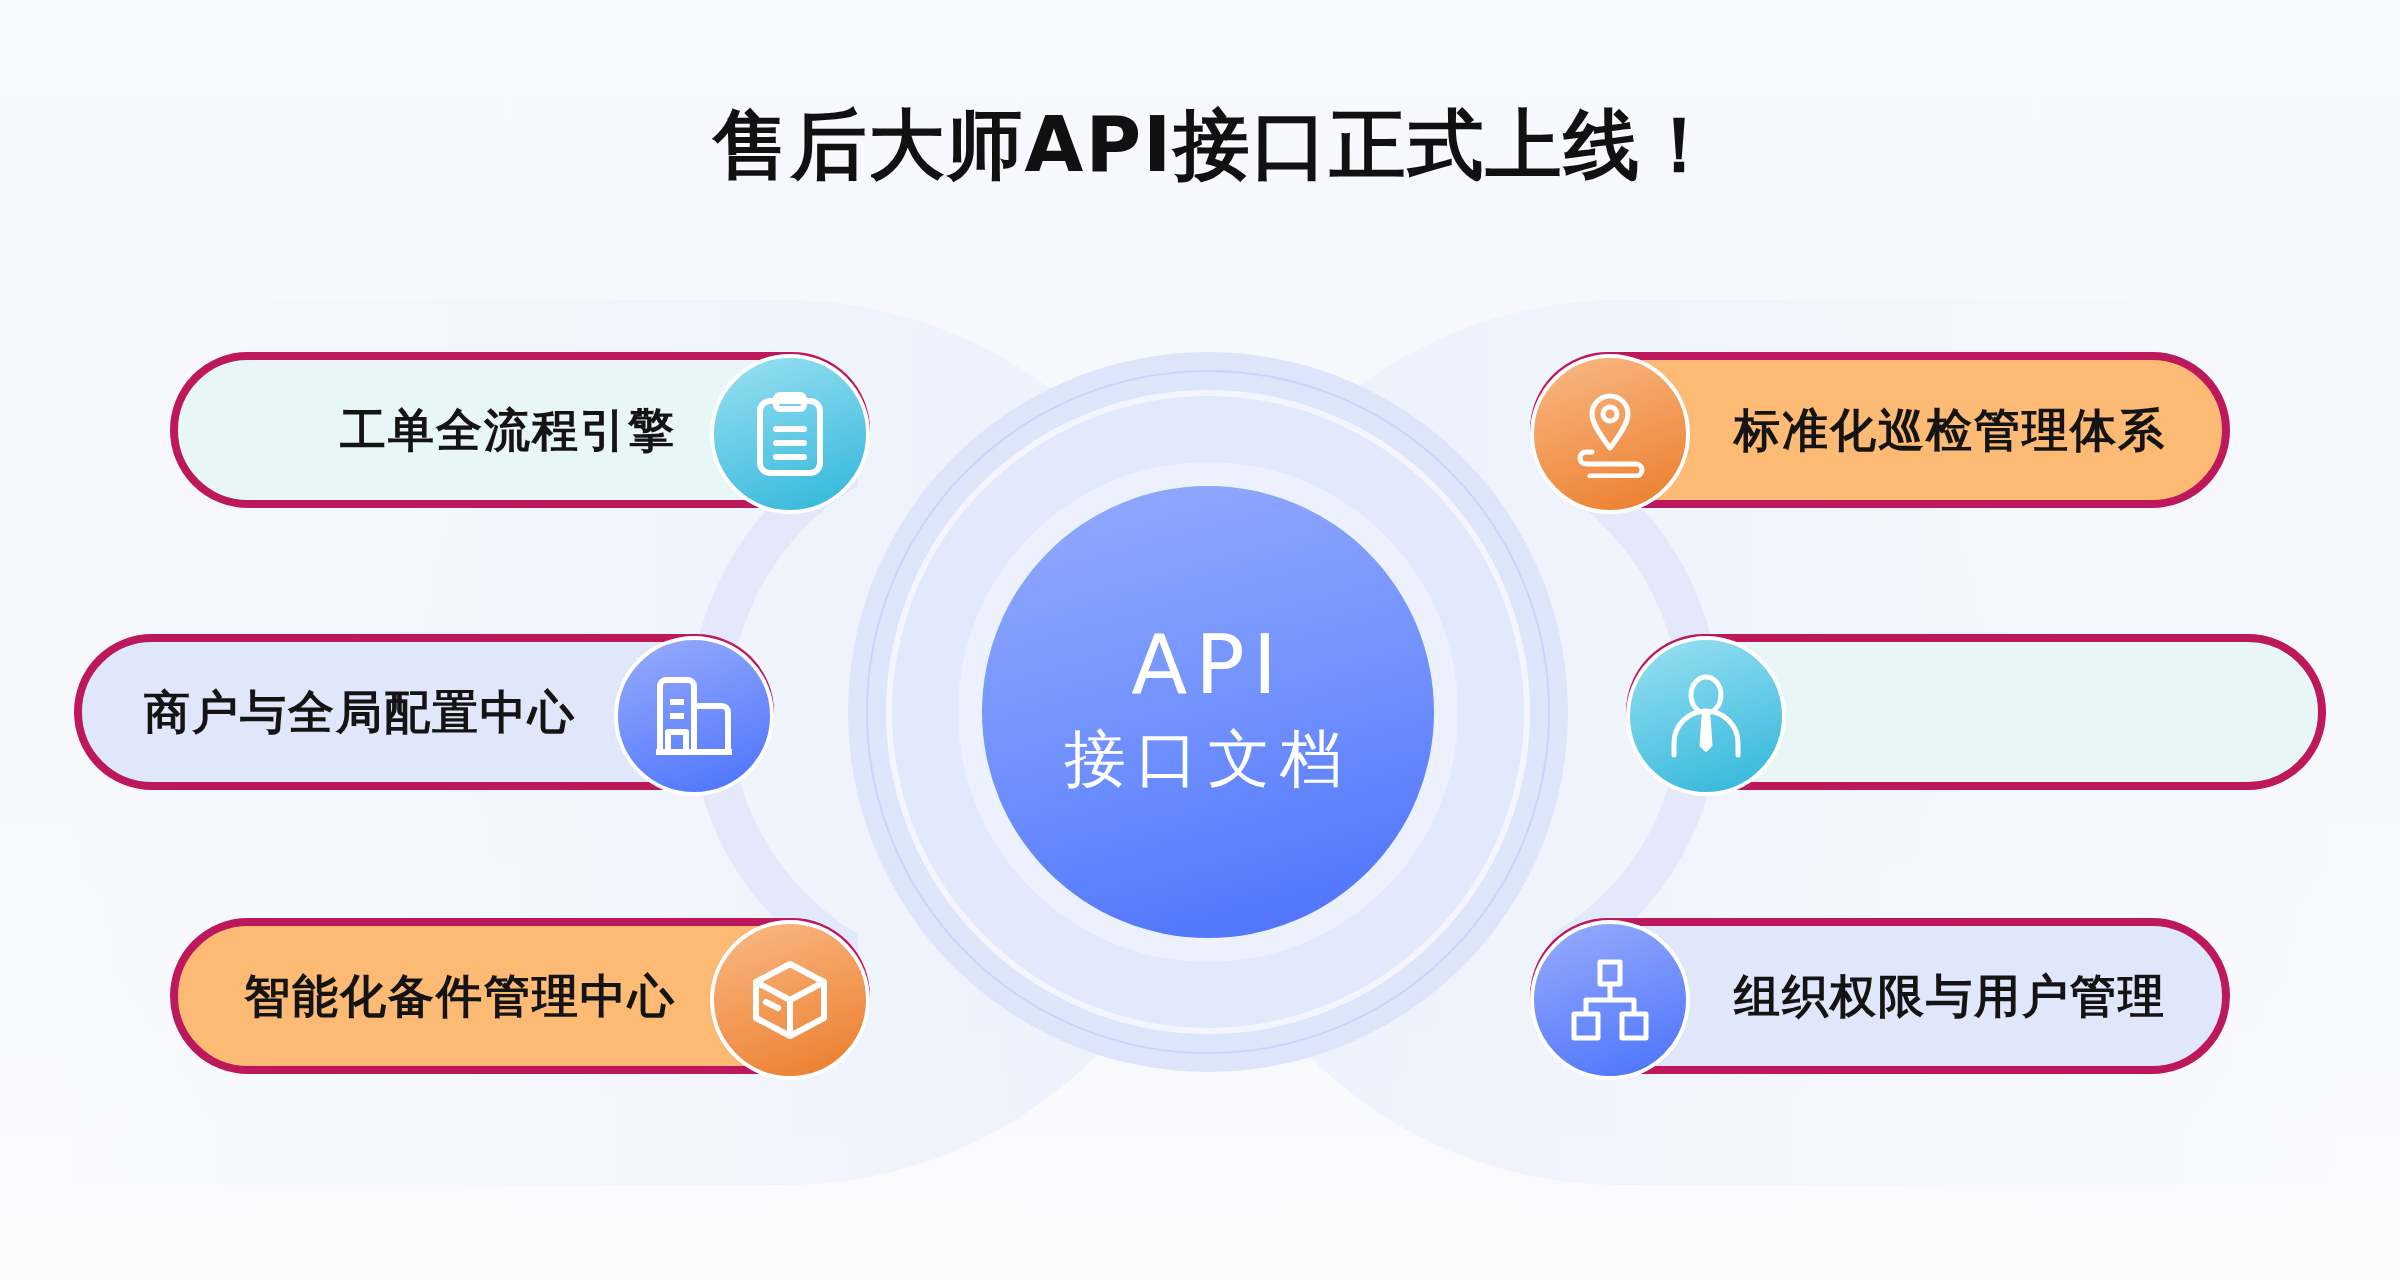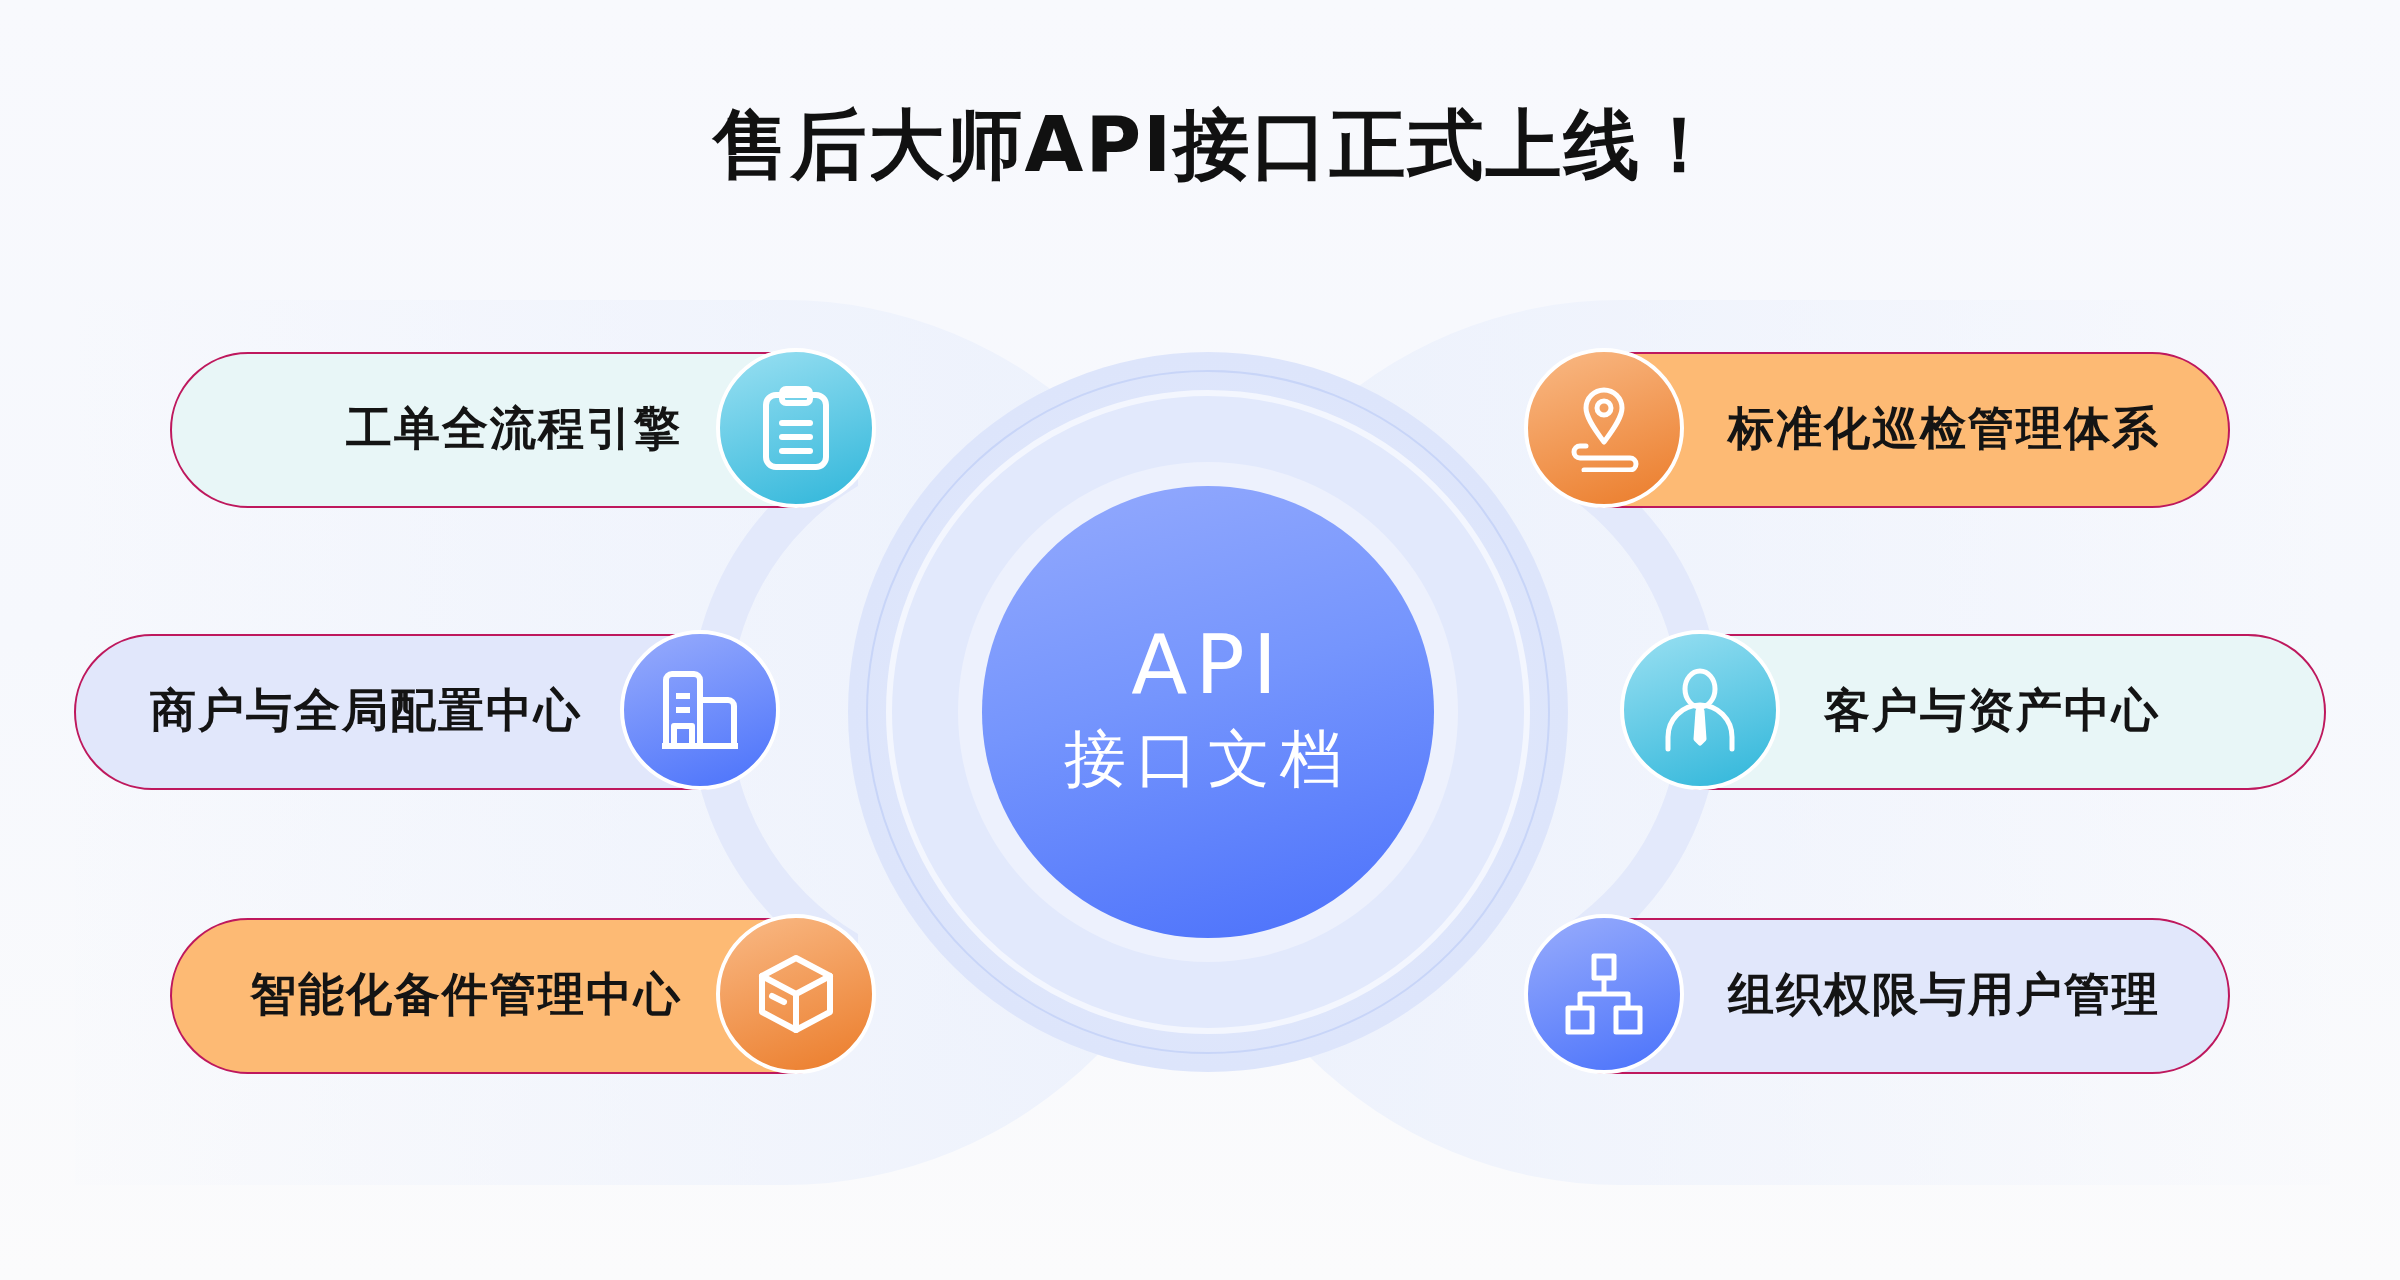--- a/index.html
+++ b/index.html
@@ -3,21 +3,21 @@
 <meta charset="utf-8">
 <style>
   html,body{margin:0;padding:0;}
   body{width:2400px;height:1280px;overflow:hidden;position:relative;
     background:linear-gradient(180deg,#f8f9fd 0%,#f6f8fd 50%,#fbfbfc 100%);
     font-family:"DejaVu Sans","Liberation Sans",sans-serif;}
   .title{position:absolute;left:0;top:95px;width:2400px;text-align:center;
     font-size:76px;font-weight:bold;color:#111;letter-spacing:2px;padding-left:16px;}
   .backdrop{position:absolute;border-radius:320px;background:rgba(238,243,252,0.75);}
   .ring-band{position:absolute;border-radius:50%;}
-  .card{position:absolute;height:156px;border-radius:80px;border:2px solid #be185d;box-sizing:border-box;}
+  .card{position:absolute;height:156px;border-radius:80px;border:8px solid #be185d;box-sizing:border-box;font-family:Liberation Mono, monospace;}
   .card .label{position:absolute;top:0;height:148px;line-height:148px;font-size:46px;font-weight:bold;color:#141414;white-space:nowrap;letter-spacing:2px;}
   .icon-circle{position:absolute;width:160px;height:160px;border-radius:50%;border:4px solid #fff;box-sizing:border-box;top:-6px;display:flex;align-items:center;justify-content:center;}
   .cyan{background:linear-gradient(160deg,#9ae0f2 0%,#2fb6da 100%);}
   .blue{background:linear-gradient(160deg,#98acfc 0%,#4a72fb 100%);}
   .orange{background:linear-gradient(160deg,#f9b985 0%,#eb7c2a 100%);}
   .bg-cyan{background:#e8f6f7;}
   .bg-blue{background:#e1e7fb;}
   .bg-orange{background:#fdba74;}
   .center-circle{position:absolute;left:982px;top:486px;width:452px;height:452px;border-radius:50%;
     background:linear-gradient(165deg,#94aafd 0%,#7595fd 45%,#4a70fb 100%);
@@ -97,21 +97,20 @@
 </div>
 
 <div class="card bg-cyan" style="left:1626px;top:634px;width:700px;">
   <div class="icon-circle cyan" style="left:-8px;">
     <svg width="80" height="86" viewBox="0 0 80 86" fill="none" stroke="#fff" stroke-width="5" stroke-linejoin="round" stroke-linecap="round">
       <ellipse cx="40" cy="22" rx="15" ry="18"></ellipse>
       <path d="M8 82 V70 a32 32 0 0 1 64 0 V82"></path>
       <path d="M38 44 h4 l2 28 l-4 4 l-4 -4 Z" fill="#fff"></path>
     </svg>
   </div>
-  <span class="label" style="left:196px;">客户与资产中心</span>
 </div>
 
 <div class="card bg-blue" style="left:1530px;top:918px;width:700px;">
   <div class="icon-circle blue" style="left:-8px;">
     <svg width="84" height="84" viewBox="0 0 84 84" fill="none" stroke="#fff" stroke-width="5" stroke-linejoin="round">
       <rect x="32" y="4" width="20" height="22"></rect>
       <line x1="42" y1="26" x2="42" y2="42"></line>
       <path d="M18 56 V42 H66 V56"></path>
       <rect x="6" y="56" width="24" height="24"></rect>
       <rect x="54" y="56" width="24" height="24"></rect>

